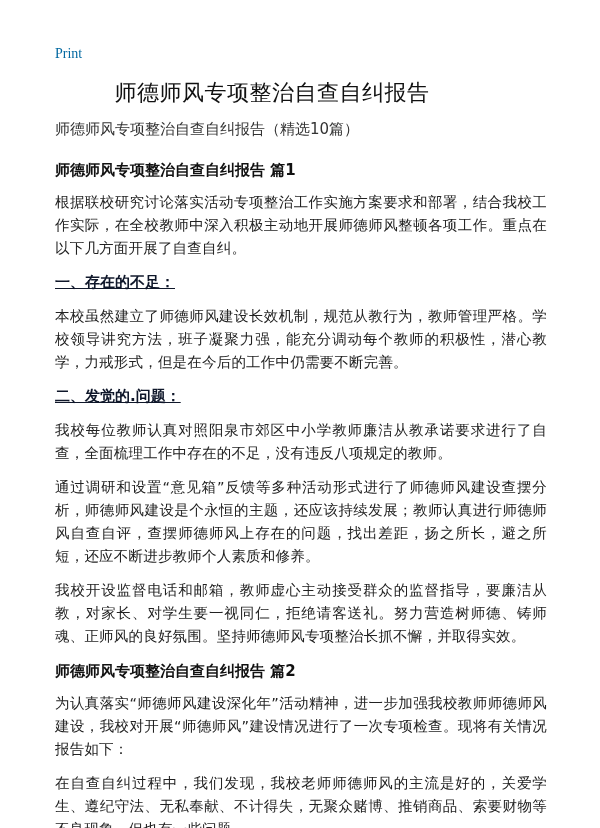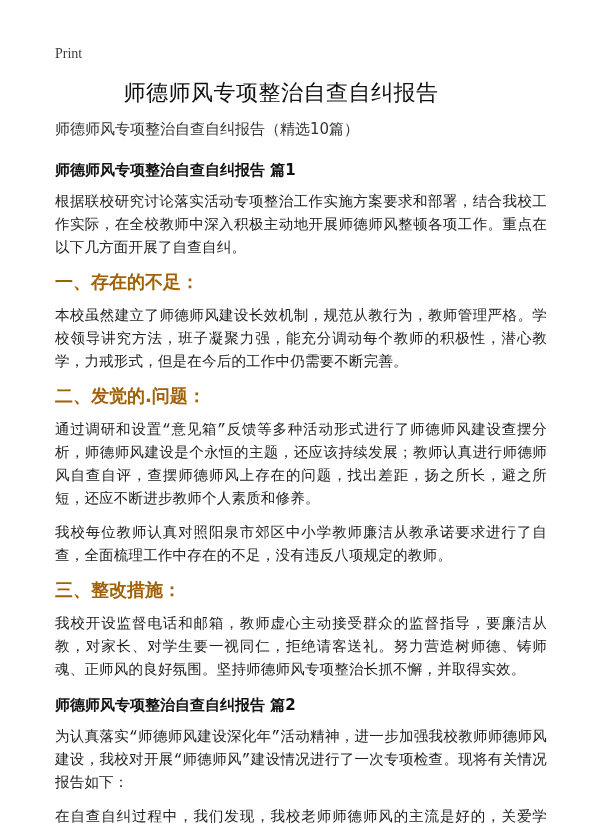--- a/index.html
+++ b/index.html
@@ -4,41 +4,41 @@
 <style>
   html, body { margin: 0; padding: 0; background: #ffffff; }
   body {
     width: 600px; height: 828px; overflow: hidden; position: relative;
     color: #1a1a1a;
     font-family: "DejaVu Sans", "Liberation Sans", sans-serif;
   }
   .print-label {
     position: absolute; left: 55px; top: 46px;
     font-family: "Liberation Serif", "DejaVu Serif", serif;
-    font-size: 14px; color: #404040;
+    font-size: 14px; color: #0369a1;
   }
   .doc-title {
-    position: absolute; left: 17px; width: 528px; top: 79px;
+    position: absolute; left: 8px; width: 528px; top: 79px;
     text-align: center; font-size: 22px; line-height: 28px;
     font-weight: normal; color: #111; margin: 0; letter-spacing: 0.5px;
   }
   .subtitle {
     position: absolute; left: 55px; top: 118px;
     font-size: 15px; line-height: 22px; color: #333; margin: 0; text-align: center;
   }
   .flow { position: absolute; left: 55px; top: 147px; width: 492px; }
   .sec-heading {
     font-size: 15px; font-weight: bold; line-height: 22px; margin: 12px 0 10px 0; color: #111;
   }
   .para {
     font-size: 14.5px; line-height: 23px; margin: 0 0 11px 0; color: #222;
-    text-align: justify; letter-spacing: 0.2px; font-family: Liberation Mono, monospace;
+    text-align: justify; letter-spacing: 0.2px;
   }
   .sub-heading {
-    font-size: 18px; font-weight: bold; line-height: 22px; margin: 0 0 12px 0; color: #a16207;
+    font-size: 15px; font-weight: bold; line-height: 22px; margin: 0 0 12px 0; color: #0f172a; text-decoration: underline;
   }
 </style>
 </head>
 <body>
 
 <div class="print-label">Print</div>
 
 <h1 class="doc-title">师德师风专项整治自查自纠报告</h1>
 
 <p class="subtitle">师德师风专项整治自查自纠报告（精选10篇）</p>
@@ -46,24 +46,23 @@
 <div class="flow">
 
   <div>
     <p class="sec-heading">师德师风专项整治自查自纠报告 篇1</p>
     <p class="para">根据联校研究讨论落实活动专项整治工作实施方案要求和部署，结合我校工作实际，在全校教师中深入积极主动地开展师德师风整顿各项工作。重点在以下几方面开展了自查自纠。</p>
 
     <p class="sub-heading">一、存在的不足：</p>
     <p class="para">本校虽然建立了师德师风建设长效机制，规范从教行为，教师管理严格。学校领导讲究方法，班子凝聚力强，能充分调动每个教师的积极性，潜心教学，力戒形式，但是在今后的工作中仍需要不断完善。</p>
 
     <p class="sub-heading">二、发觉的.问题：</p>
+    <p class="para">我校每位教师认真对照阳泉市郊区中小学教师廉洁从教承诺要求进行了自查，全面梳理工作中存在的不足，没有违反八项规定的教师。</p>
     <p class="para">通过调研和设置“意见箱”反馈等多种活动形式进行了师德师风建设查摆分析，师德师风建设是个永恒的主题，还应该持续发展；教师认真进行师德师风自查自评，查摆师德师风上存在的问题，找出差距，扬之所长，避之所短，还应不断进步教师个人素质和修养。</p>
-    <p class="para">我校每位教师认真对照阳泉市郊区中小学教师廉洁从教承诺要求进行了自查，全面梳理工作中存在的不足，没有违反八项规定的教师。</p>
 
-    <p class="sub-heading">三、整改措施：</p>
     <p class="para">我校开设监督电话和邮箱，教师虚心主动接受群众的监督指导，要廉洁从教，对家长、对学生要一视同仁，拒绝请客送礼。努力营造树师德、铸师魂、正师风的良好氛围。坚持师德师风专项整治长抓不懈，并取得实效。</p>
   </div>
 
   <div>
     <p class="sec-heading">师德师风专项整治自查自纠报告 篇2</p>
     <p class="para">为认真落实“师德师风建设深化年”活动精神，进一步加强我校教师师德师风建设，我校对开展“师德师风”建设情况进行了一次专项检查。现将有关情况报告如下：</p>
 
     <p class="para">在自查自纠过程中，我们发现，我校老师师德师风的主流是好的，关爱学生、遵纪守法、无私奉献、不计得失，无聚众赌博、推销商品、索要财物等不良现象，但也有一些问题。</p>
   </div>
 

